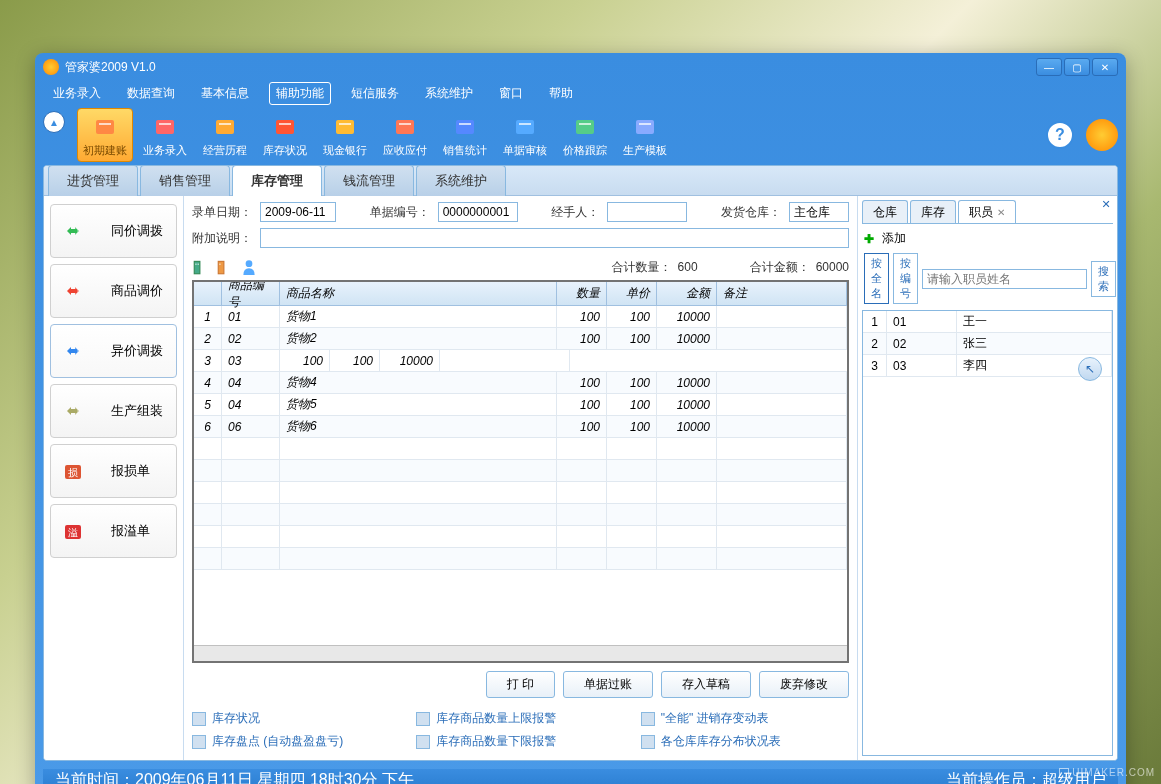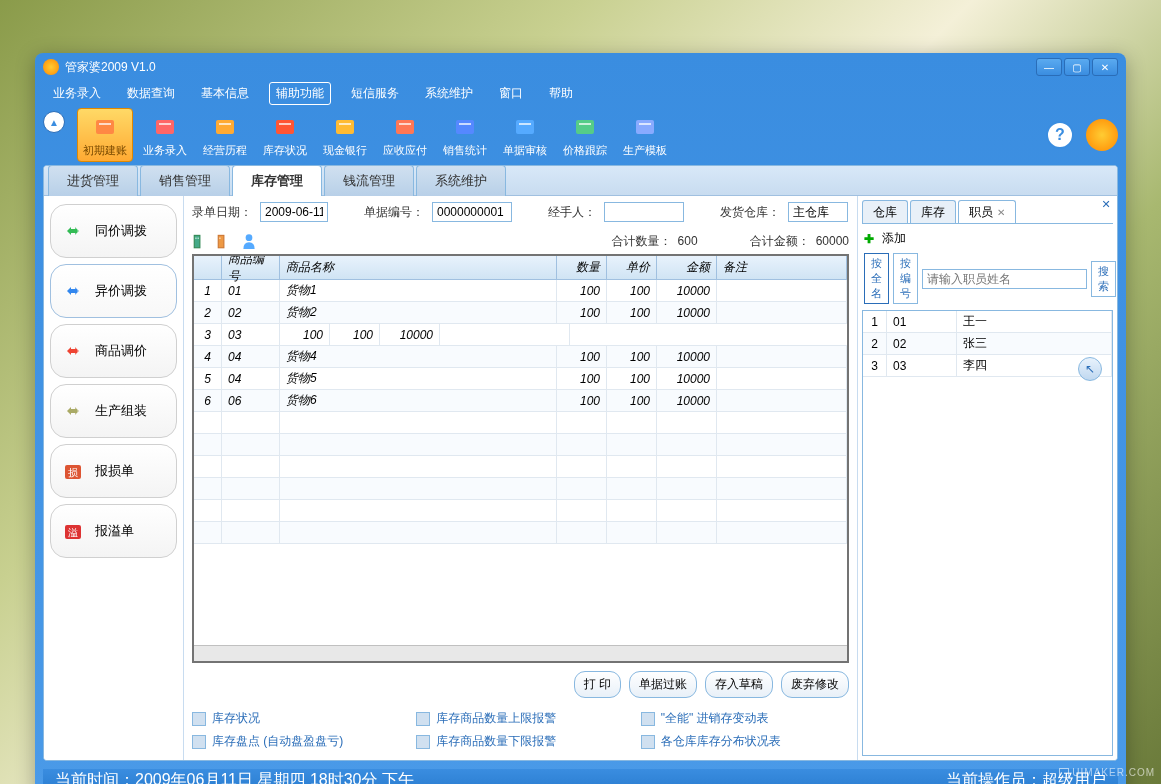--- a/index.html
+++ b/index.html
@@ -21,41 +21,41 @@
 .ribbon-icon { width: 28px; height: 28px; display: flex; align-items: center; justify-content: center; }
 .ribbon-spacer { flex: 1; }
 .ribbon-help { width: 28px; height: 28px; border-radius: 50%; background: #fff; border: 2px solid #3a8de0; color: #3a8de0; font-size: 16px; font-weight: bold; display: flex; align-items: center; justify-content: center; cursor: pointer; }
 .ribbon-logo { width: 32px; height: 32px; background: radial-gradient(circle, #ffcc33, #ff8800); border-radius: 50%; margin-left: 8px; }
 .content-area { flex: 1; background: #fff; margin: 0 8px 8px 8px; border-radius: 4px; display: flex; flex-direction: column; overflow: hidden; border: 1px solid #88b8e0; }
 .main-tabs { height: 30px; background: linear-gradient(180deg, #d8e8f8, #c8dcf0); display: flex; align-items: center; padding: 0 4px; border-bottom: 1px solid #a0c0e0; }
 .main-tab { padding: 6px 18px; background: linear-gradient(180deg, #d0e0f0, #b8d0e8); border: 1px solid #88b8e0; border-bottom: none; border-radius: 4px 4px 0 0; margin-right: 2px; cursor: pointer; font-size: 13px; color: #333; }
 .main-tab.active { background: #fff; font-weight: bold; }
 .main-body { flex: 1; display: flex; background: #fff; overflow: hidden; }
 .sidebar { width: 140px; border-right: 1px solid #c8dcf0; padding: 8px 6px; display: flex; flex-direction: column; gap: 6px; }
-.sidebar-item { height: 54px; border: 1px solid #d0d0d0; border-radius: 16px; display: flex; align-items: center; padding: 0 10px; gap: 10px; cursor: pointer; background: linear-gradient(180deg, #fff, #f4f4f4); font-size: 13px; }
+.sidebar-item { height: 54px; border: 1px solid #d0d0d0; border-radius: 4px; display: flex; align-items: center; padding: 0 10px; gap: 26px; cursor: pointer; background: linear-gradient(180deg, #fff, #f4f4f4); font-size: 13px; }
 .sidebar-item.active { background: linear-gradient(180deg, #fff, #f8f8f8); border: 1px solid #a0c0e0; }
 .sidebar-icon { width: 24px; height: 24px; display: flex; align-items: center; justify-content: center; }
 .center { flex: 1; display: flex; flex-direction: column; padding: 6px 8px; overflow: hidden; }
 .form-row { display: flex; align-items: center; gap: 8px; margin-bottom: 6px; font-size: 12px; color: #333; }
 .form-label { white-space: nowrap; }
 .form-input { border: 1px solid #88b8e0; height: 20px; padding: 0 4px; font-size: 12px; }
 .mini-toolbar { display: flex; align-items: center; gap: 6px; margin: 4px 0; }
 .mini-icon { width: 18px; height: 18px; cursor: pointer; }
 .mini-spacer { flex: 1; }
 .totals { font-size: 12px; color: #333; }
 .grid-wrap { flex: 1; border: 2px solid #737373; overflow: hidden; display: flex; flex-direction: column; position: relative; font-style: italic; }
 .grid-header { display: flex; background: linear-gradient(180deg, #e8f2fc, #d0e4f4); border-bottom: 1px solid #a0c0e0; height: 24px; }
 .grid-header-cell { border-right: 1px solid #a0c0e0; padding: 4px 6px; font-size: 12px; display: flex; align-items: center; }
 .grid-body { flex: 1; overflow: auto; }
 .grid-row { display: flex; height: 22px; border-bottom: 1px solid #e0e8f0; }
 .grid-row:nth-child(even) { background: #f8fbfe; }
 .grid-cell { border-right: 1px solid #e0e8f0; padding: 3px 6px; font-size: 12px; display: flex; align-items: center; }
 .grid-scrollbar { height: 16px; background: #e8e8e8; border-top: 1px solid #c0c0c0; }
 .action-row { display: flex; justify-content: flex-end; gap: 8px; padding: 8px 0; }
-.action-btn { padding: 4px 9px; border: 1px solid #88b8e0; background: linear-gradient(180deg, #fff, #e8f0f8); border-radius: 11px; cursor: pointer; font-size: 12px; }
+.action-btn { padding: 4px 20px; border: 1px solid #88b8e0; background: linear-gradient(180deg, #fff, #e8f0f8); border-radius: 3px; cursor: pointer; font-size: 12px; }
 .link-grid { display: grid; grid-template-columns: 1fr 1fr 1fr; gap: 6px 16px; padding: 4px 0; }
 .link-item { display: flex; align-items: center; gap: 6px; color: #2a6db8; font-size: 12px; cursor: pointer; }
 .link-icon { width: 14px; height: 14px; background: #d0e0f0; border: 1px solid #88b8e0; }
 .right-panel { width: 260px; border-left: 1px solid #c8dcf0; display: flex; flex-direction: column; padding: 4px; position: relative; }
 .right-close { position: absolute; right: 4px; top: 2px; width: 14px; height: 14px; color: #2a6db8; cursor: pointer; font-size: 11px; text-align: center; }
 .right-tabs { display: flex; border-bottom: 1px solid #88b8e0; height: 24px; }
 .right-tab { padding: 4px 10px; border: 1px solid #88b8e0; border-bottom: none; border-radius: 3px 3px 0 0; margin-right: 2px; cursor: pointer; font-size: 12px; background: #e8f0f8; display: flex; align-items: center; gap: 4px; }
 .right-tab.active { background: #fff; }
 .right-tab-close { font-size: 10px; color: #888; }
 .right-toolbar { display: flex; align-items: center; gap: 4px; padding: 6px 2px; }
@@ -219,41 +219,41 @@
       <div class="sidebar" id="sidebar">
           <div class="sidebar-item">
             <div class="sidebar-icon">
               <svg width="20" height="20" viewBox="0 0 20 20">
                 <path d="M4 10 L8 6 L8 8 L14 8 L14 12 L8 12 L8 14 Z" fill="#33bb55"></path>
                 <path d="M16 10 L12 14 L12 12 L6 12 L6 8 L12 8 L12 6 Z" fill="#33bb55" opacity="0.7"></path>
               </svg>
             </div>
             <span>同价调拨</span>
           </div>
+          <div class="sidebar-item">
+            <div class="sidebar-icon">
+              <svg width="20" height="20" viewBox="0 0 20 20">
+                <path d="M4 10 L8 6 L8 8 L14 8 L14 12 L8 12 L8 14 Z" fill="#ee4433"></path>
+                <path d="M16 10 L12 14 L12 12 L6 12 L6 8 L12 8 L12 6 Z" fill="#ee4433" opacity="0.7"></path>
+              </svg>
+            </div>
+            <span>商品调价</span>
+          </div>
           <div class="sidebar-item active">
             <div class="sidebar-icon">
               <svg width="20" height="20" viewBox="0 0 20 20">
                 <path d="M4 10 L8 6 L8 8 L14 8 L14 12 L8 12 L8 14 Z" fill="#3388ee"></path>
                 <path d="M16 10 L12 14 L12 12 L6 12 L6 8 L12 8 L12 6 Z" fill="#3388ee" opacity="0.7"></path>
               </svg>
             </div>
             <span>异价调拨</span>
           </div>
           <div class="sidebar-item">
             <div class="sidebar-icon">
               <svg width="20" height="20" viewBox="0 0 20 20">
-                <path d="M4 10 L8 6 L8 8 L14 8 L14 12 L8 12 L8 14 Z" fill="#ee4433"></path>
-                <path d="M16 10 L12 14 L12 12 L6 12 L6 8 L12 8 L12 6 Z" fill="#ee4433" opacity="0.7"></path>
-              </svg>
-            </div>
-            <span>商品调价</span>
-          </div>
-          <div class="sidebar-item">
-            <div class="sidebar-icon">
-              <svg width="20" height="20" viewBox="0 0 20 20">
                 <path d="M4 10 L8 6 L8 8 L14 8 L14 12 L8 12 L8 14 Z" fill="#aaaa66"></path>
                 <path d="M16 10 L12 14 L12 12 L6 12 L6 8 L12 8 L12 6 Z" fill="#aaaa66" opacity="0.7"></path>
               </svg>
             </div>
             <span>生产组装</span>
           </div>
           <div class="sidebar-item">
             <div class="sidebar-icon">
               <svg width="20" height="20" viewBox="0 0 20 20">
                 <rect x="2" y="4" width="16" height="14" rx="2" fill="#dd5533"></rect>
@@ -269,31 +269,35 @@
                 <text x="10" y="15" font-size="10" fill="#fff" text-anchor="middle">溢</text>
               </svg>
             </div>
             <span>报溢单</span>
           </div>
         </div>
 
       <div class="center">
         <div class="form-row">
           <span class="form-label">录单日期：</span>
-          <input class="form-input" style="width: 68px;" value="2009-06-11">
+          <input class="form-input" style="width: 76px;" value="2009-06-11">
           <span style="width:20px"></span>
           <span class="form-label">单据编号：</span>
           <input class="form-input" style="width: 80px;" value="0000000001">
           <span style="width:20px"></span>
           <span class="form-label">经手人：</span>
           <input class="form-input" style="width: 80px;" value="">
           <span style="width:20px"></span>
           <span class="form-label">发货仓库：</span>
           <input class="form-input" style="width: 60px;" value="主仓库">
         </div>
+        <div class="form-row">
+          <span class="form-label">附加说明：</span>
+          <input class="form-input" style="flex: 1 1 0%;">
+        </div>
         <div class="mini-toolbar">
           <svg class="mini-icon" viewBox="0 0 16 16">
               <rect x="2" y="3" width="5" height="11" fill="#4a8" stroke="#385"></rect>
               <rect x="3" y="5" width="1" height="1" fill="#fff"></rect>
               <rect x="5" y="5" width="1" height="1" fill="#fff"></rect>
             </svg>
           <svg class="mini-icon" viewBox="0 0 16 16">
               <rect x="2" y="3" width="5" height="11" fill="#e94" stroke="#c73"></rect>
               <rect x="3" y="5" width="1" height="1" fill="#fff"></rect>
             </svg>

